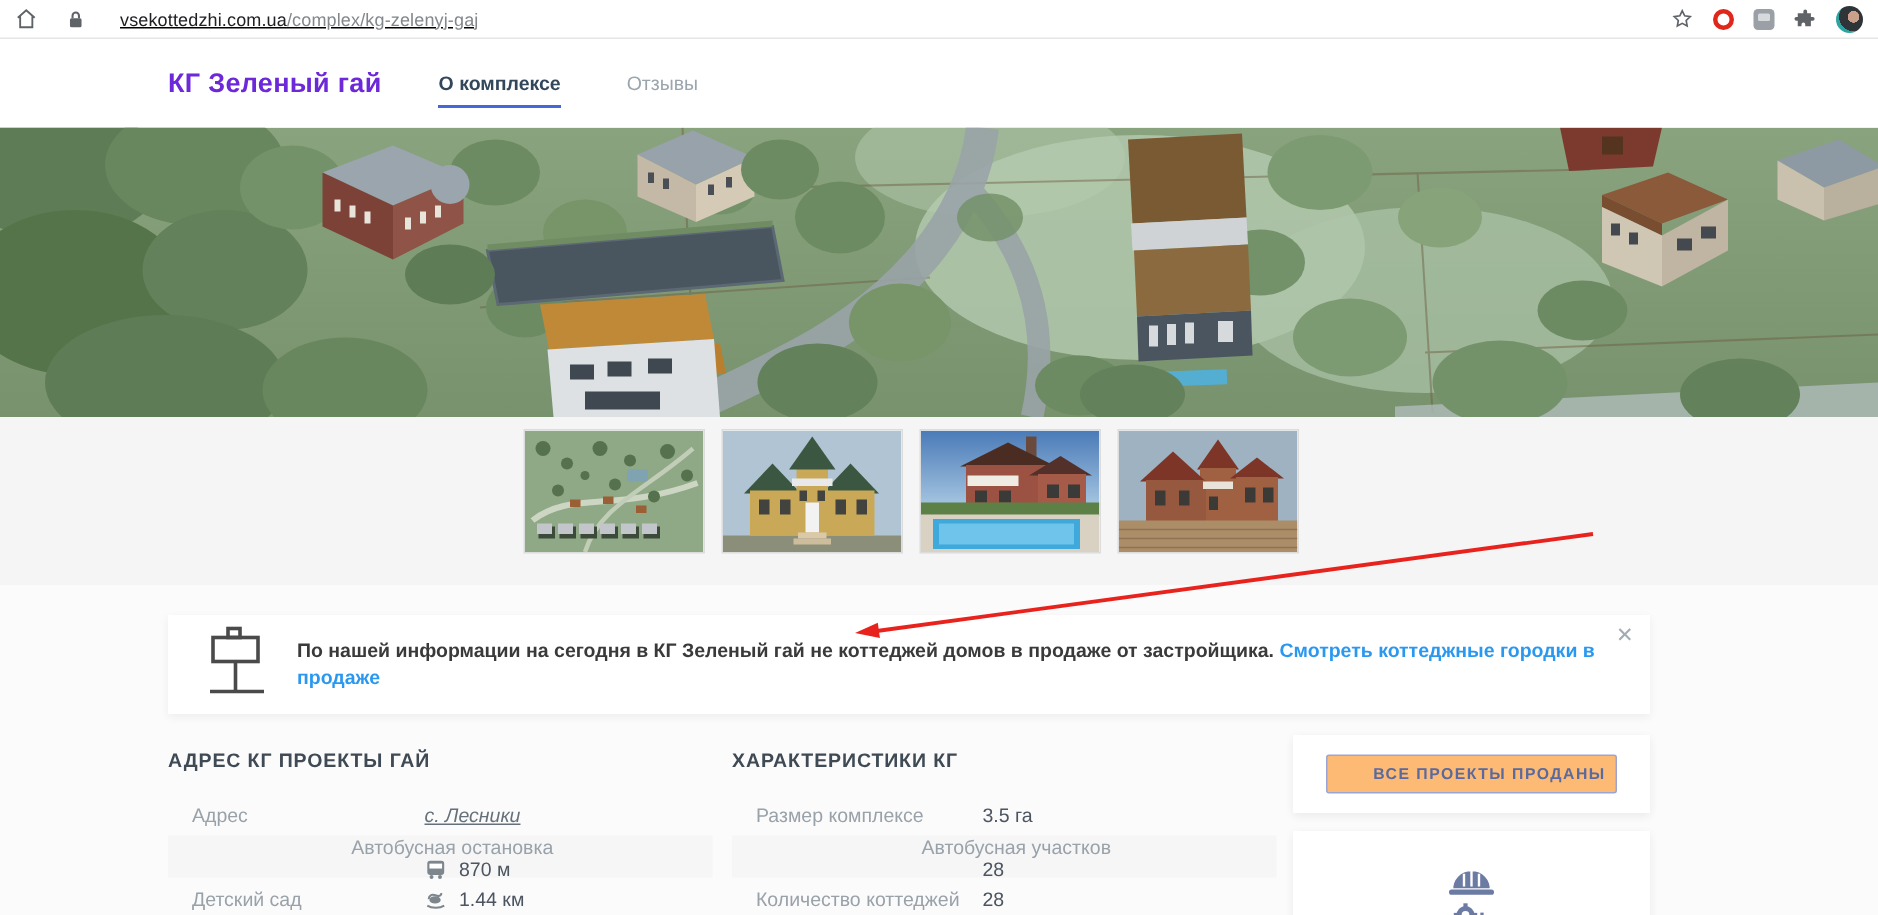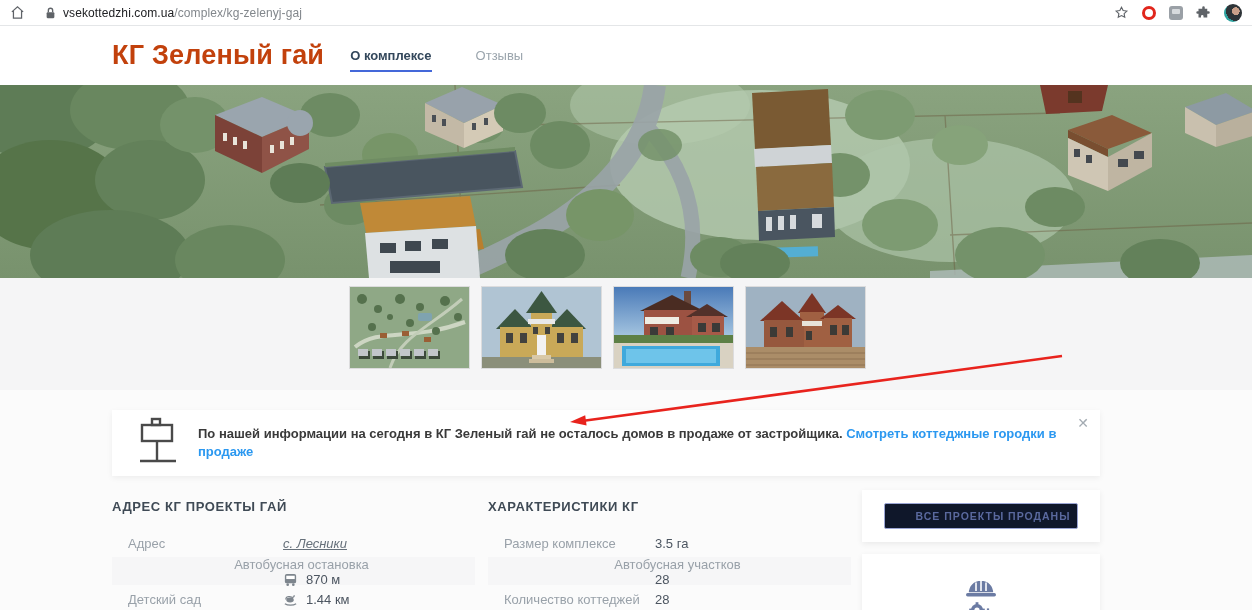--- a/index.html
+++ b/index.html
@@ -7,33 +7,33 @@
   body {
     font-family:"Liberation Sans", sans-serif;
     background:#fbfbfb; position:relative;
   }
   
   .browser-bar{
     height:26px; background:#fff; border-bottom:1px solid #e4e6e8;
     display:flex; align-items:center; padding:0 10px;
   }
   .browser-bar svg{ display:block; }
-  .omnibox{ display:flex; align-items:center; gap:7px; margin-left:20px; flex:1; }
+  .omnibox{ display:flex; align-items:center; gap:24px; margin-left:20px; flex:1;text-decoration:underline; }
   .url{ font-size:12px; color:#202124; letter-spacing:.1px; }
   .url .path{ color:#82878c; }
   .browser-actions{ display:flex; align-items:center; gap:13px; margin-left:auto; }
   .opera-ring{ width:14px; height:14px; border-radius:50%; border:3.5px solid #e1261c; }
   .ext-box{ width:14px; height:14px; border-radius:3px; background:#9aa0a6; position:relative; }
   .ext-box::after{ content:""; position:absolute; left:3px; top:3px; width:8px; height:5px; background:#d7dadd; border-radius:1px; }
   .avatar{ width:18px; height:18px; border-radius:50%;
     background:radial-gradient(circle at 65% 40%, #caa08a 0 24%, #2e3438 25% 60%, #2fa3a0 61% 100%); }
   
   .page-header{ background:#fff; height:59px; display:flex; align-items:center; padding-left:112px; }
-  .page-title{ font-size:27px; font-weight:600; color:#c2410c; letter-spacing:.2px; }
-  .tabs{ display:flex; align-items:center; margin-left:26px; margin-top:8px; }
+  .page-title{ font-size:18px; font-weight:600; color:#6d28d9; letter-spacing:.2px; }
+  .tabs{ display:flex; align-items:center; margin-left:38px; margin-top:8px; }
   .tab{ font-size:13px; cursor:pointer; }
   .tab.active{ color:#33475b; font-weight:700; padding-bottom:7px; border-bottom:2px solid #4468d9; }
   .tab.inactive{ color:#9ba5ad; margin-left:44px; padding-bottom:9px; }
   
   .hero{ height:193px; width:1252px; overflow:hidden; }
   
   .thumbs{ background:#f5f5f6; height:112px; display:flex; justify-content:center;
            padding-top:9px; gap:13px; padding-right:37px; }
   .thumb{ width:119px; height:81px; background:#fff; box-shadow:0 0 0 1px rgba(0,0,0,.10);
           cursor:pointer; overflow:hidden; }
@@ -58,21 +58,21 @@
   .info-table .row.shaded{ background:#f6f6f7;flex-direction:column; }
   .info-table .label{ color:#99a1a9; padding-left:16px; }
   .col-address .value-cell{ margin-left:auto; display:flex; align-items:center; gap:8px;
       width:192px; color:#4c5560; }
   .col-chars .value-cell{ margin-left:auto; width:196px; color:#4c5560; }
   .value-link{ color:#66707a; text-decoration:underline; cursor:pointer;font-style:italic; }
   .dist-icon{ width:15px; height:15px; flex:0 0 auto; }
   
   .side-card{ background:#fff; box-shadow:0 2px 6px rgba(0,0,0,.07); }
   .card-sold{ height:52px; display:flex; align-items:center; justify-content:center; }
-  .sold-button{ width:194px; height:26px; background:#0f172a; border:1px solid #9ba5d4;
+  .sold-button{ width:194px; height:26px; background:#fdba74; border:1px solid #9ba5d4;
     border-radius:2px; color:#5a699e; font-size:10.5px; font-weight:700; letter-spacing:1px;
     font-family:"Liberation Sans",sans-serif; cursor:pointer;padding-left:24px; }
   .card-builder{ margin-top:12px; height:120px; display:flex; justify-content:center; }
   .helmet-wrap{ margin-top:22px; }
   
   .arrow-overlay{ position:absolute; left:0; top:0; width:1252px; height:610px;
     pointer-events:none; z-index:40; }
 </style>
 </head>
 <body>
@@ -381,21 +381,21 @@
   <div class="notice-card">
     <span>
       <svg width="40" height="48" viewBox="0 0 40 48" fill="none" stroke="#4a4a4a" stroke-width="2.4">
         <rect x="14" y="2" width="8" height="6"></rect>
         <rect x="4" y="8" width="30" height="16"></rect>
         <path d="M19 24 V44"></path>
         <path d="M2 44 H38"></path>
       </svg>
     </span>
     <div class="notice-text">
-      <span>По нашей информации на сегодня в КГ Зеленый гай не осталось домов в продаже от застройщика.</span>
+      <span>По нашей информации на сегодня в КГ Зеленый гай не коттеджей домов в продаже от застройщика.</span>
       <a class="notice-link">Смотреть коттеджные городки в продаже</a>
     </div>
     <span class="notice-close">✕</span>
   </div>
 
   <div class="info-row">
 
     <div class="col-address">
       <div class="section-heading">АДРЕС КГ ПРОЕКТЫ ГАЙ</div>
       <div class="info-table">

